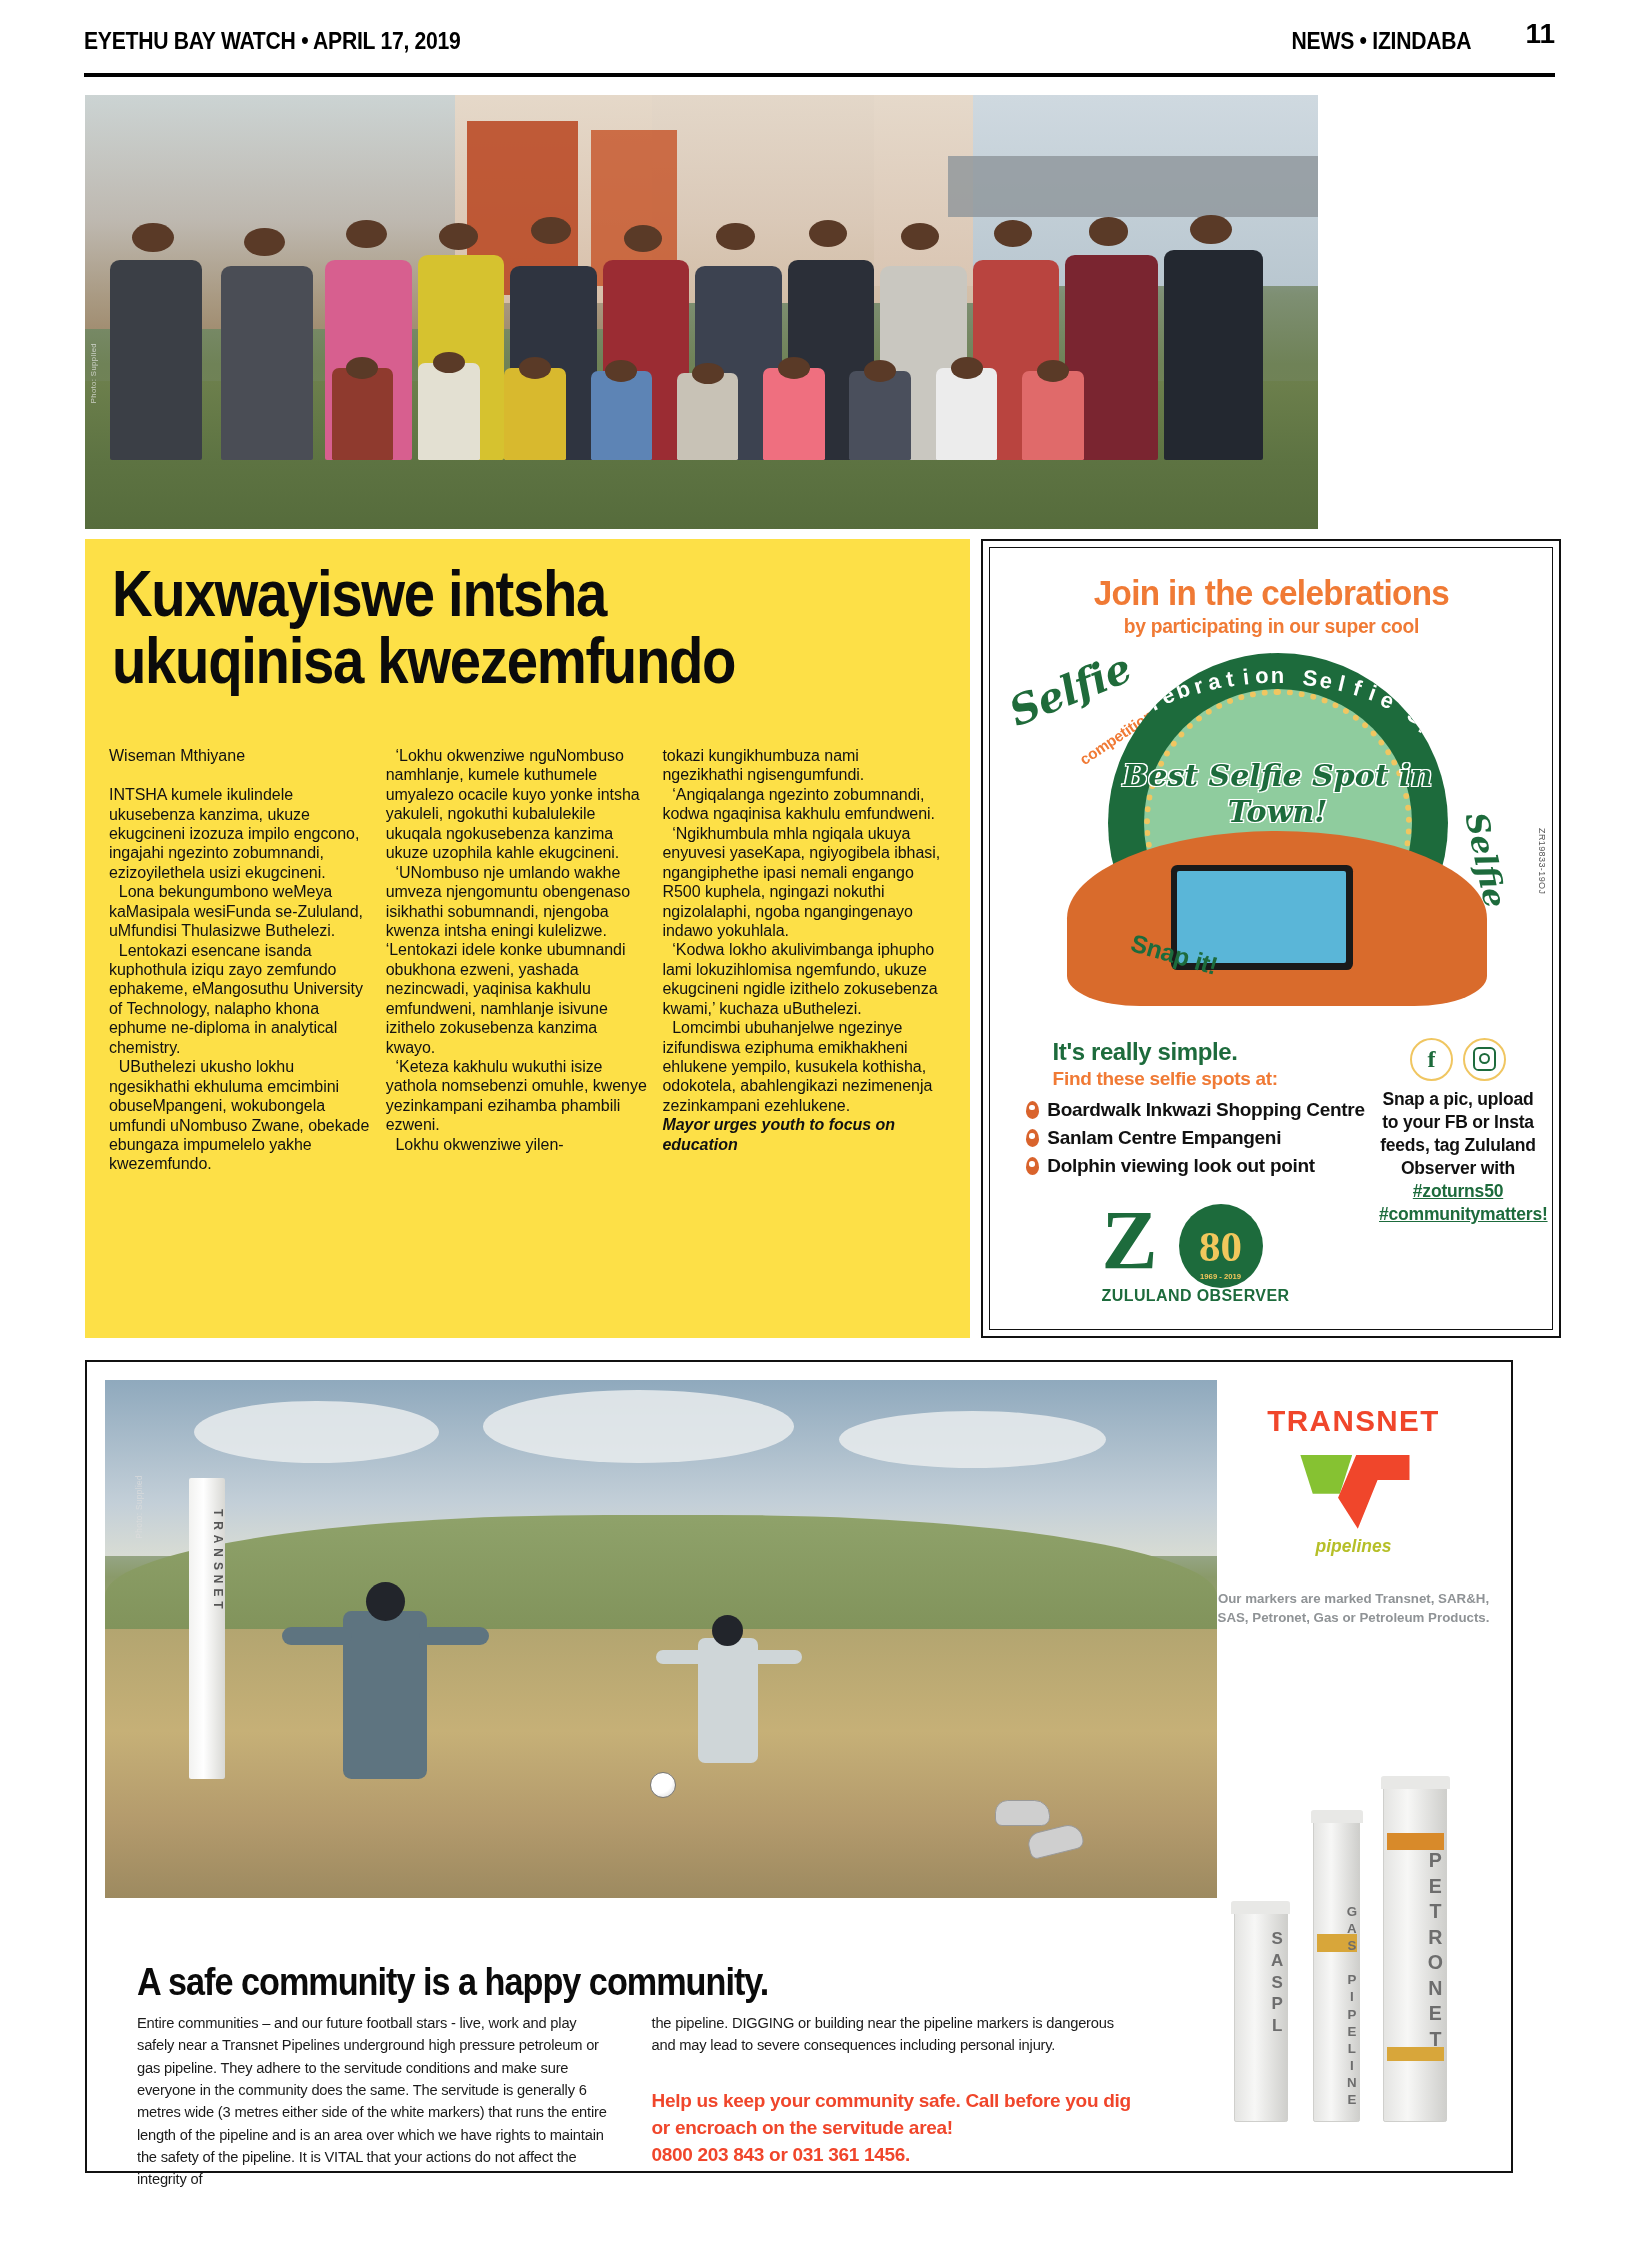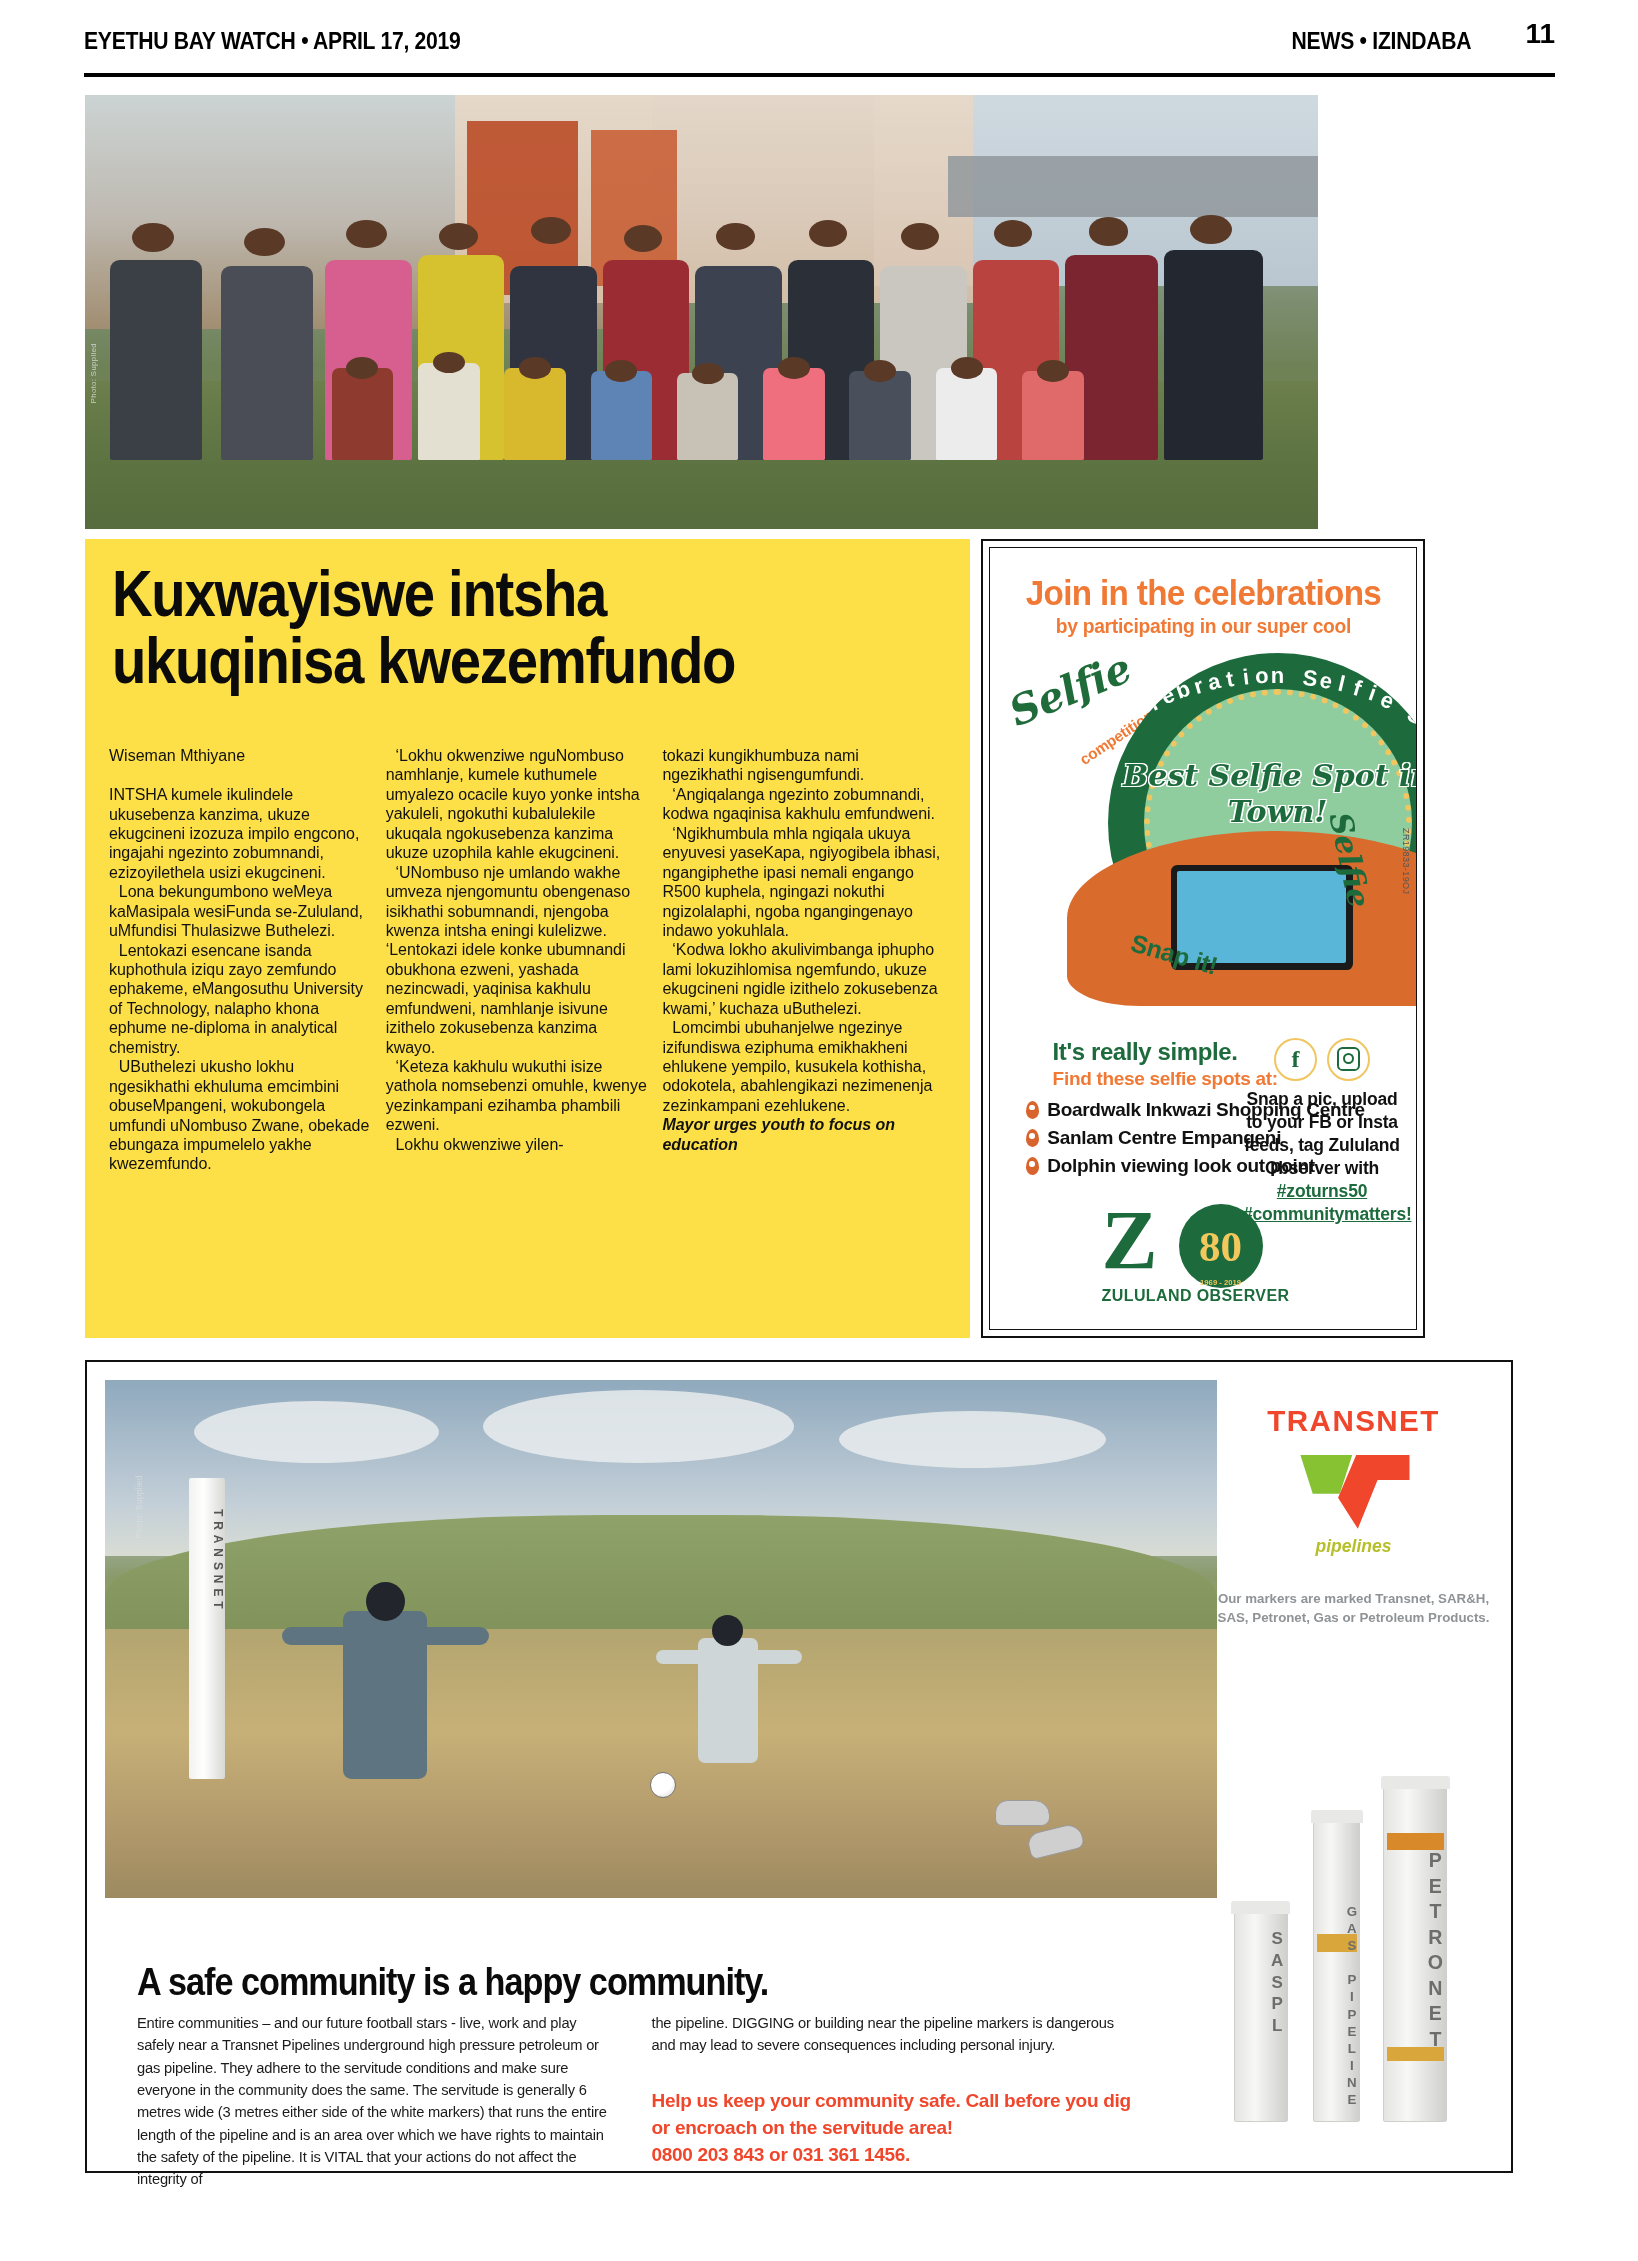--- a/index.html
+++ b/index.html
@@ -125,21 +125,21 @@
   }
   .bodytext p{margin:0;text-indent:0;}
   .bodytext p.ind{text-indent:9.8px;}
   .kicker{
     font-size:16px;line-height:1.215;font-weight:bold;font-style:italic;
     color:#111;margin:0;text-indent:9.8px;
   }
 
   
   .zo-ad{
-    position:absolute;left:981px;top:539px;width:444px;height:799px;
+    position:absolute;left:981px;top:539px;width:580px;height:799px;
     border:2.1px solid #111;background:#fff;box-sizing:border-box;
   }
   .zo-inner{position:absolute;inset:5.6px;border:1.4px solid #111;overflow:hidden;}
   .zo-h1{
     position:absolute;left:0;right:0;top:25px;text-align:center;
     font-size:35px;font-weight:bold;color:#f07a35;letter-spacing:-0.7px;
     transform:scaleX(.95);
   }
   .zo-h2{
     position:absolute;left:0;right:0;top:67px;text-align:center;
@@ -240,21 +240,21 @@
   }
   .zo-logo-50{
     position:absolute;left:77px;top:5.6px;width:84px;height:84px;border-radius:50%;
     background:#1d6b3c;
   }
   .zo-logo-50 span{
     position:absolute;left:0;right:0;top:18px;text-align:center;
     font-size:43px;font-weight:bold;color:#f2c75c;font-family:"Liberation Serif", serif;
   }
   .zo-logo-yrs{
-    position:absolute;left:0;right:0;bottom:1px;text-align:center;
+    position:absolute;left:0;right:0;bottom:7px;text-align:center;
     font-size:7.7px;color:#f2c75c;font-weight:bold;
   }
   .zo-logo-name{
     position:absolute;left:0;top:88px;font-size:16px;font-weight:bold;
     color:#1d6b3c;letter-spacing:0.4px;
   }
   .zo-right{
     position:absolute;right:15.4px;top:490px;width:158px;text-align:center;
   }
   .zo-socials{display:flex;justify-content:center;gap:9.8px;margin-bottom:7px;}

